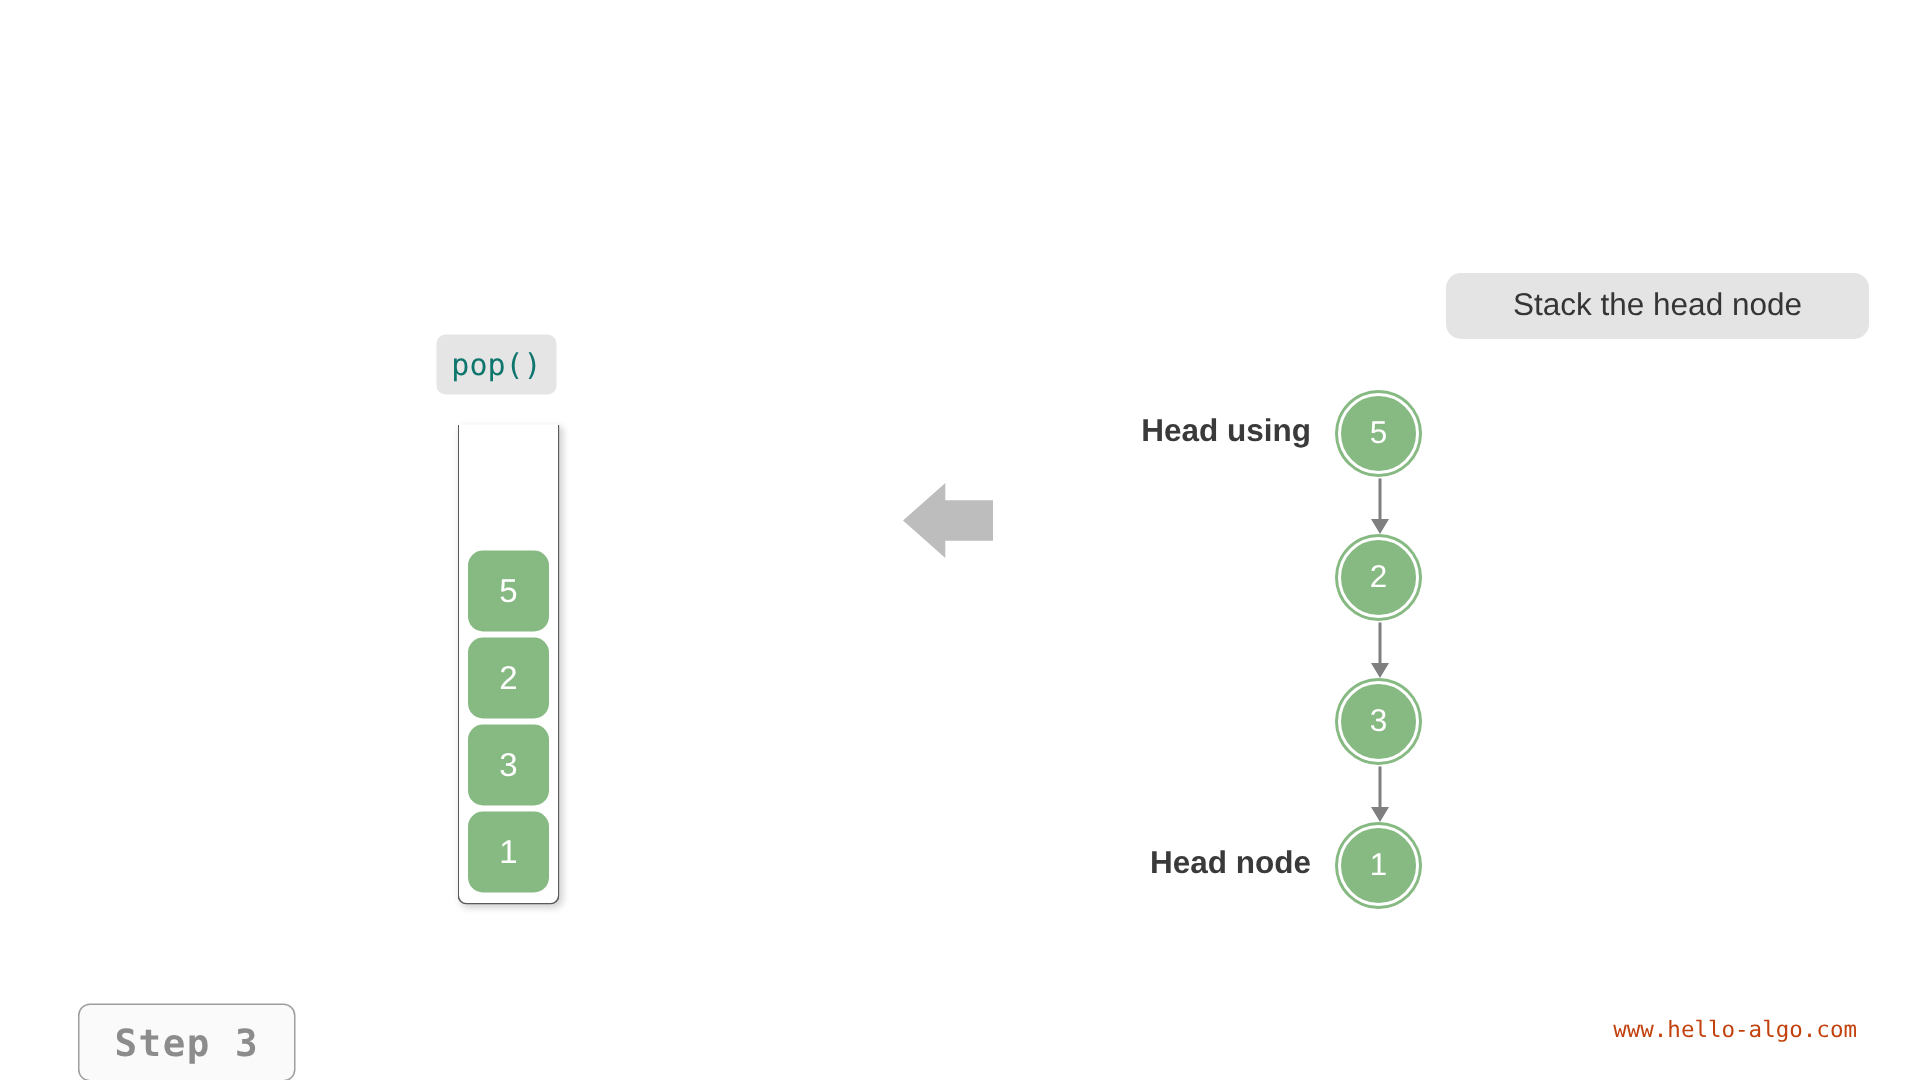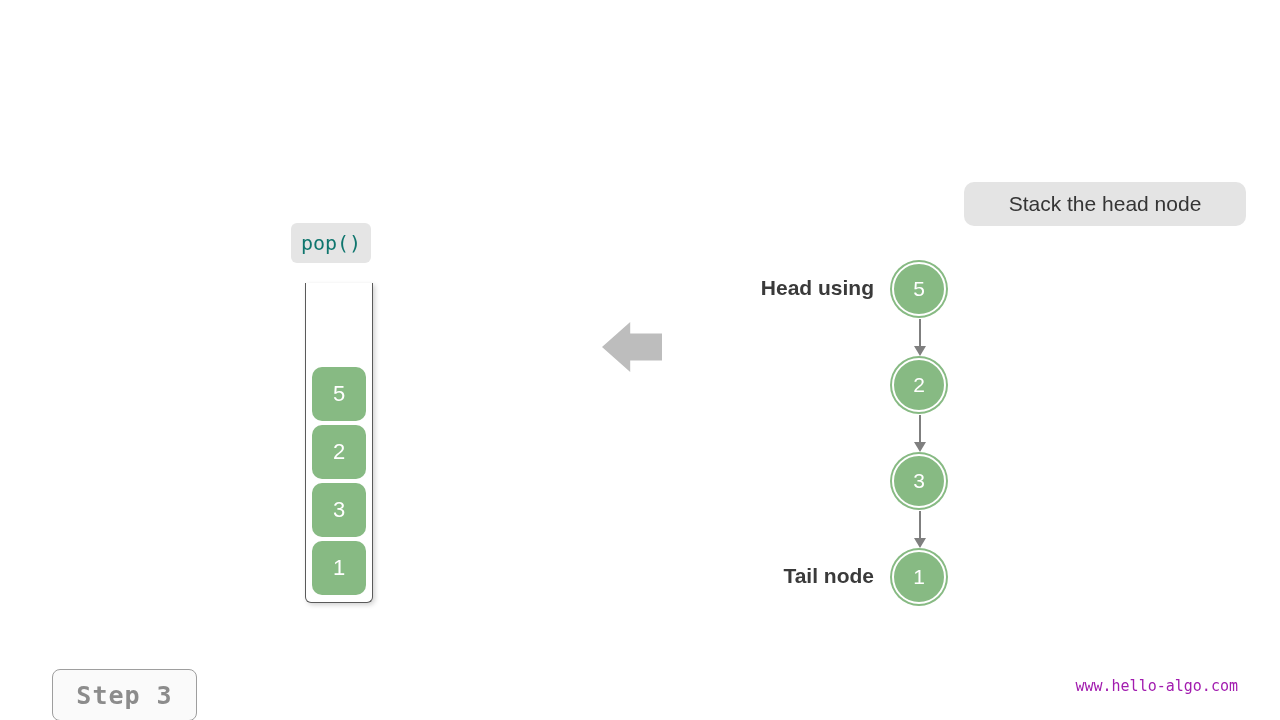--- a/index.html
+++ b/index.html
@@ -105,21 +105,21 @@
     display: flex; align-items: center; justify-content: center;
     font-family: "DejaVu Sans Mono", monospace;
     font-weight: bold; font-size: 25px; color: #8c8c8c;
     letter-spacing: 1px;
     margin-top: 28px;
   }
 
   .watermark {
     position: absolute; right: 42px; bottom: 25px;
     font-family: "DejaVu Sans Mono", monospace;
-    font-size: 15px; color: #a21caf;
+    font-size: 15px; color: #c2410c;
   }
 </style>
 </head>
 <body>
 
 <div class="canvas">
 
   <div class="op-box">
     <span>pop()</span>
   </div>
@@ -132,21 +132,21 @@
     <div class="stack-slot">5</div>
     <div class="stack-slot">2</div>
     <div class="stack-slot">3</div>
     <div class="stack-slot">1</div>
   </div>
 
   <div class="block-arrow"></div>
 
 
   <div class="ll-label" style="top: 276px;">Head using</div>
-  <div class="ll-label" style="top: 564px;">Tail node</div>
+  <div class="ll-label" style="top: 564px;">Head node</div>
 
   <div class="ll-node" style="top: 262px;">
     <span>5</span>
   </div>
   <div class="ll-connector" style="top: 319px;">
     <div class="shaft"></div>
     <div class="head"></div>
   </div>
   <div class="ll-node" style="top: 358px;">
     <span>2</span>

